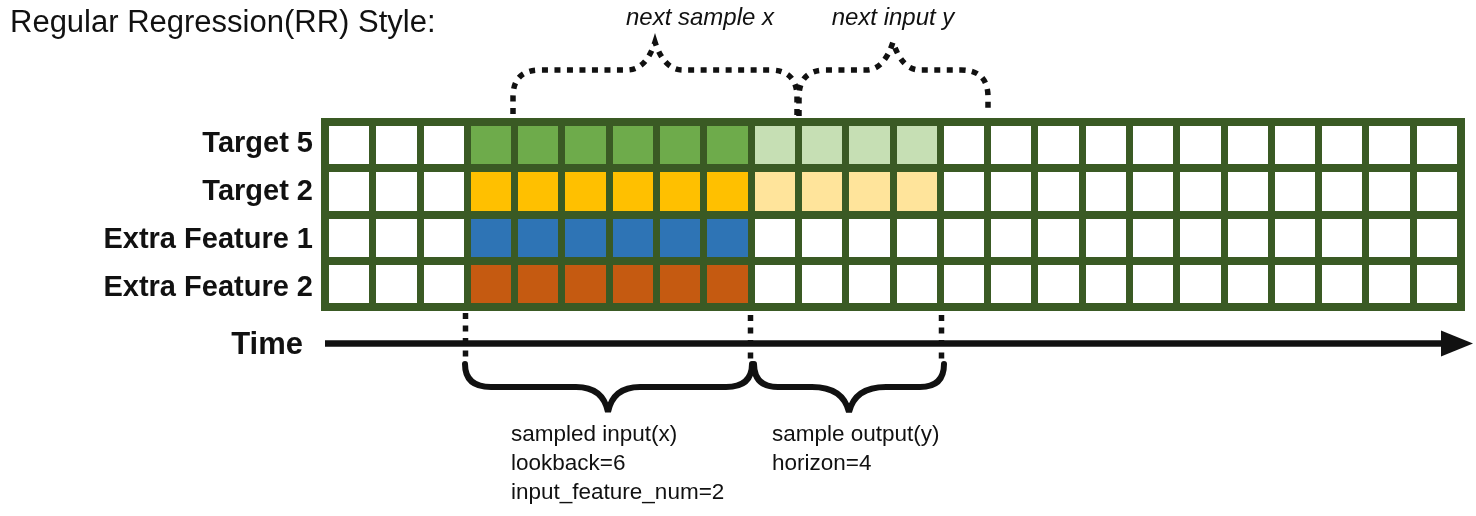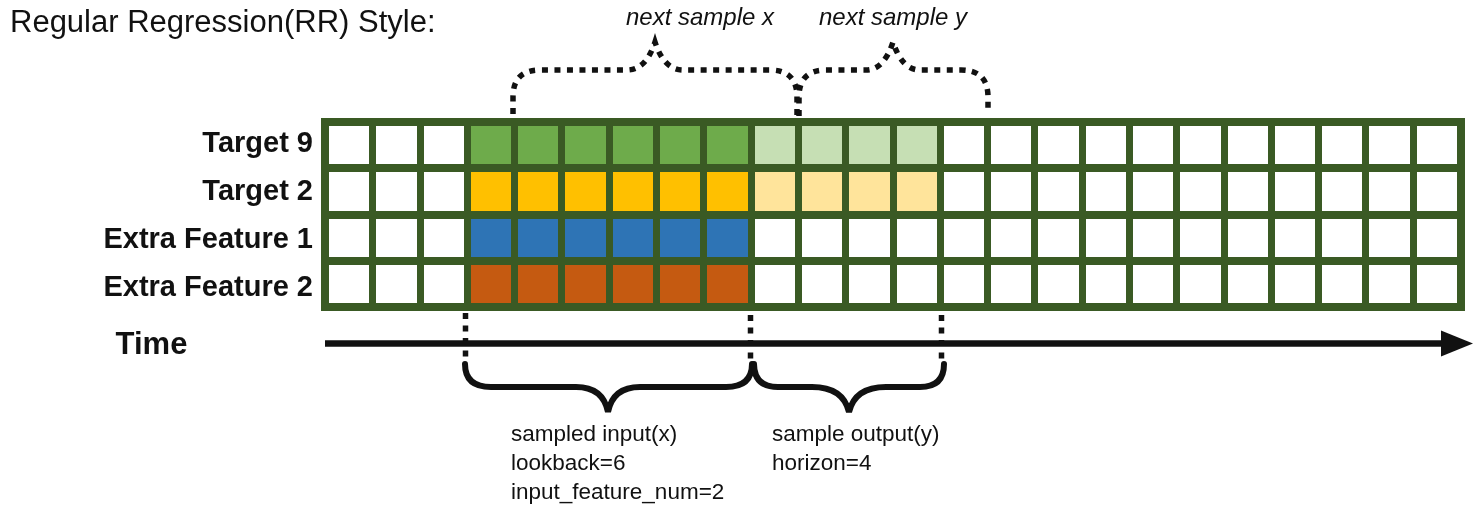--- a/index.html
+++ b/index.html
@@ -22,39 +22,39 @@
     box-sizing:border-box;display:grid;
     grid-template-columns:repeat(24,1fr);grid-template-rows:repeat(4,1fr);
     column-gap:7px;row-gap:8px;padding:8px;
   }
   .cell{width:100%;height:100%;}
   .row-label{
     position:absolute;left:0;width:313px;height:48px;line-height:48px;
     text-align:right;font-size:29px;font-weight:bold;white-space:nowrap;
   }
   .time-label{
-    position:absolute;left:0;top:326px;width:303px;text-align:center;
+    position:absolute;left:0;top:326px;width:303px;text-align:right;
     font-size:31px;font-weight:bold;
   }
   .annot{
     position:absolute;top:419px;font-size:22.5px;line-height:29px;white-space:nowrap;
   }
   #annot-input{left:511px;}
   #annot-output{left:772px;}
   .annot span{display:block;}
 </style>
 </head>
 <body>
 
 <div id="canvas">
 
   <div class="title">Regular Regression(RR) Style:</div>
 
   <div class="brace-label" id="lbl-next-x">next sample x</div>
-  <div class="brace-label" id="lbl-next-y">next sample y</div>
+  <div class="brace-label" id="lbl-next-y">next input y</div>
 
   <svg id="overlay" viewBox="0 0 1476 516" xmlns="http://www.w3.org/2000/svg">
 
     <path d="M 513 114 L 513 97 Q 513 70 540 70 L 627 70 Q 646 70 655 42 Q 664 70 683 70 L 770 70 Q 797 70 797 97 L 797 116" fill="none" stroke="#111" stroke-width="5.5" stroke-dasharray="6 6.5"></path>
 
     <path d="M 799 116 L 799 97 Q 799 70 826 70 L 866 70 Q 884 70 893 42 Q 902 70 920 70 L 961 70 Q 988 70 988 97 L 988 114" fill="none" stroke="#111" stroke-width="5.5" stroke-dasharray="6 6.5"></path>
 
     <line x1="465.5" y1="313" x2="465.5" y2="360" stroke="#111" stroke-width="5.5" stroke-dasharray="6 6.5"></line>
     <line x1="750.5" y1="215" x2="750.5" y2="360" stroke="#111" stroke-width="5.5" stroke-dasharray="6 6.5"></line>
     <line x1="941.5" y1="215" x2="941.5" y2="360" stroke="#111" stroke-width="5.5" stroke-dasharray="6 6.5"></line>
@@ -159,21 +159,21 @@
       <div class="cell" style="background: rgb(255, 255, 255);"></div>
       <div class="cell" style="background: rgb(255, 255, 255);"></div>
       <div class="cell" style="background: rgb(255, 255, 255);"></div>
       <div class="cell" style="background: rgb(255, 255, 255);"></div>
       <div class="cell" style="background: rgb(255, 255, 255);"></div>
       <div class="cell" style="background: rgb(255, 255, 255);"></div>
       <div class="cell" style="background: rgb(255, 255, 255);"></div>
       <div class="cell" style="background: rgb(255, 255, 255);"></div>
     </div>
 
-  <div class="row-label" style="top:118px">Target 9</div>
+  <div class="row-label" style="top:118px">Target 5</div>
   <div class="row-label" style="top:166px">Target 2</div>
   <div class="row-label" style="top:214px">Extra Feature 1</div>
   <div class="row-label" style="top:262px">Extra Feature 2</div>
 
   <div class="time-label">Time</div>
 
   <div class="annot" id="annot-input">
     <span>sampled input(x)</span>
     <span>lookback=6</span>
     <span>input_feature_num=2</span>

